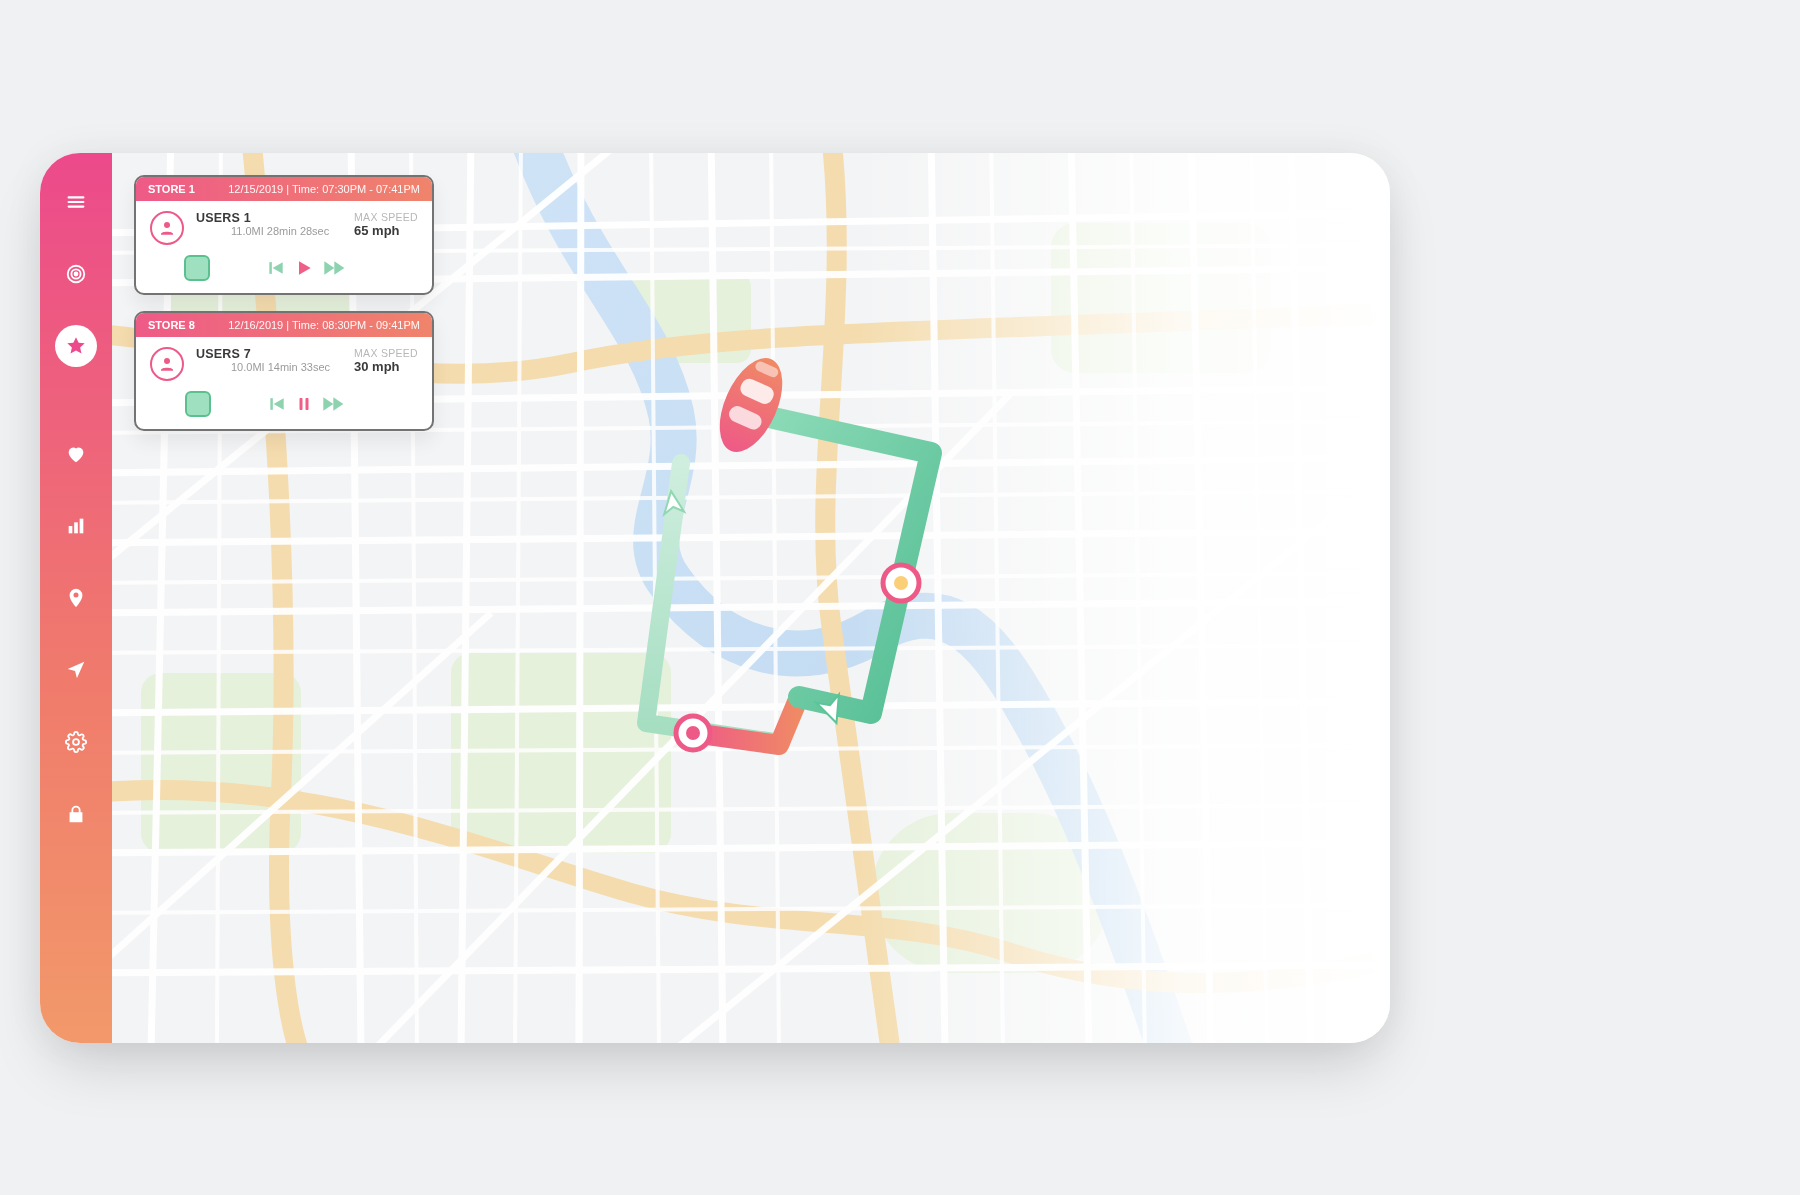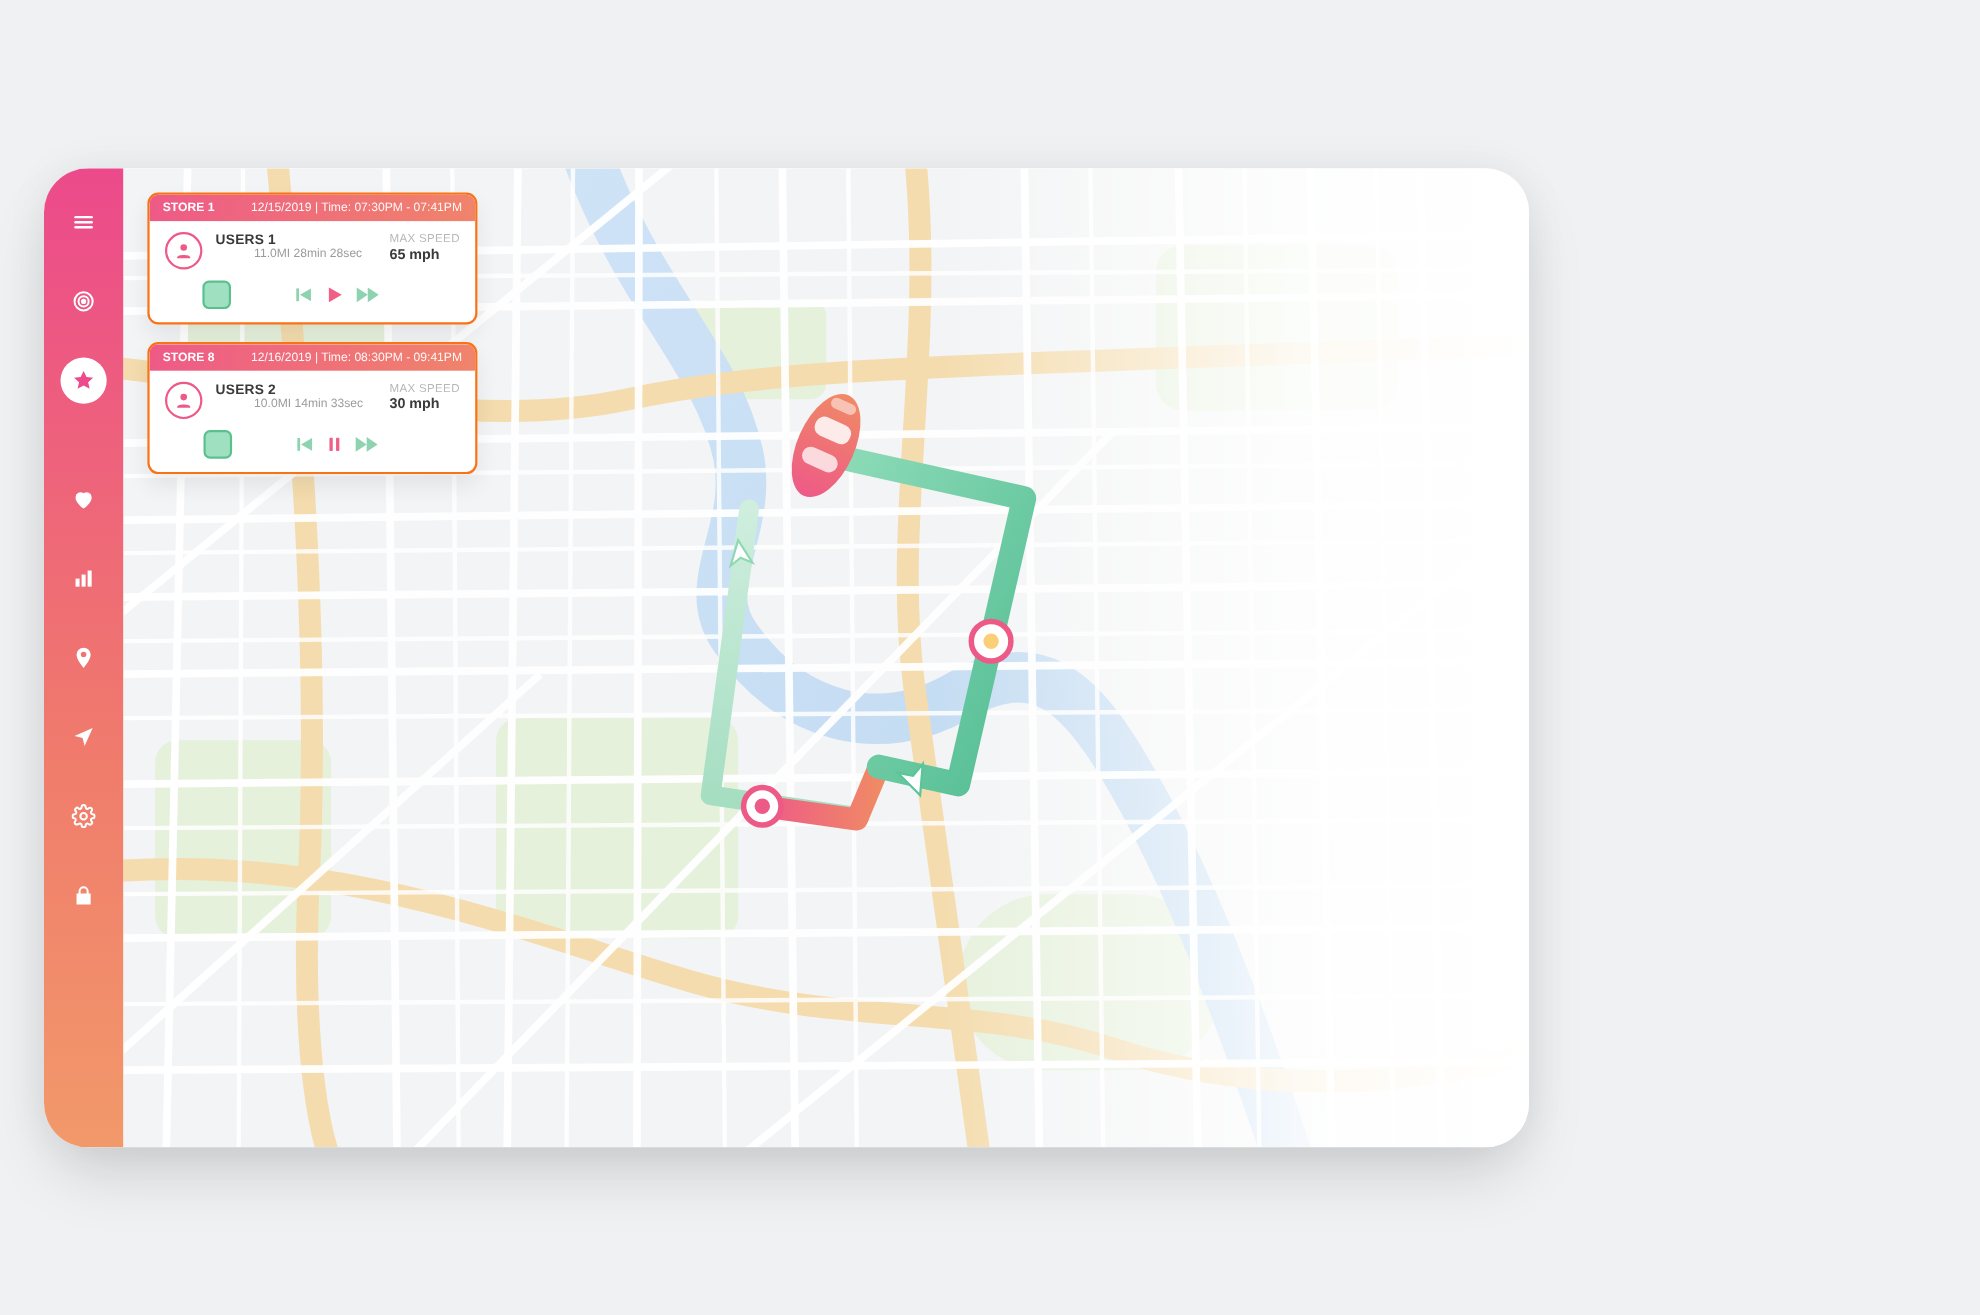--- a/index.html
+++ b/index.html
@@ -60,21 +60,21 @@
   .map-bg { position:absolute; inset:0; }
   .map-bg svg { width:100%; height:100%; }
 
   
   .cards {
     position:absolute; left:22px; top:22px; z-index:30;
     display:flex; flex-direction:column; gap:16px;
   }
   .card {
     width:300px; border-radius:10px; overflow:hidden;
-    background:#fff; border:2px solid #f97316;
+    background:#fff; border:2px solid #737373;
     box-shadow:0 10px 20px rgba(0,0,0,.07);
     font-size:12px;
   }
   .card-head {
     background:linear-gradient(90deg,#ee5a87 0%, #f0846b 100%);
     color:#fff; font-size:11px; font-weight:600;
     padding:6px 12px; display:flex; justify-content:space-between; align-items:center;
   }
   .card-head .time { font-weight:400; opacity:.95; }
   .card-body { padding:10px 14px 4px 14px; display:flex; gap:12px; align-items:flex-start; }
@@ -361,21 +361,21 @@
           </div>
           <div class="card-body">
             <div class="avatar">
               <svg viewBox="0 0 24 24" fill="currentColor">
                   <circle cx="12" cy="8" r="4"></circle>
                   <path d="M4 20c0-4 16-4 16 0v1H4z"></path>
                 </svg>
             </div>
             <div class="info">
               <div>
-                <div class="uname">USERS 2</div>
+                <div class="uname">USERS 7</div>
                 <div class="usub">10.0MI 14min 33sec</div>
               </div>
               <div class="speed">
                 <div class="lbl">MAX SPEED</div>
                 <div class="val">30 mph</div>
               </div>
             </div>
           </div>
           <div class="controls">
             <div class="ctrl stop"></div>

